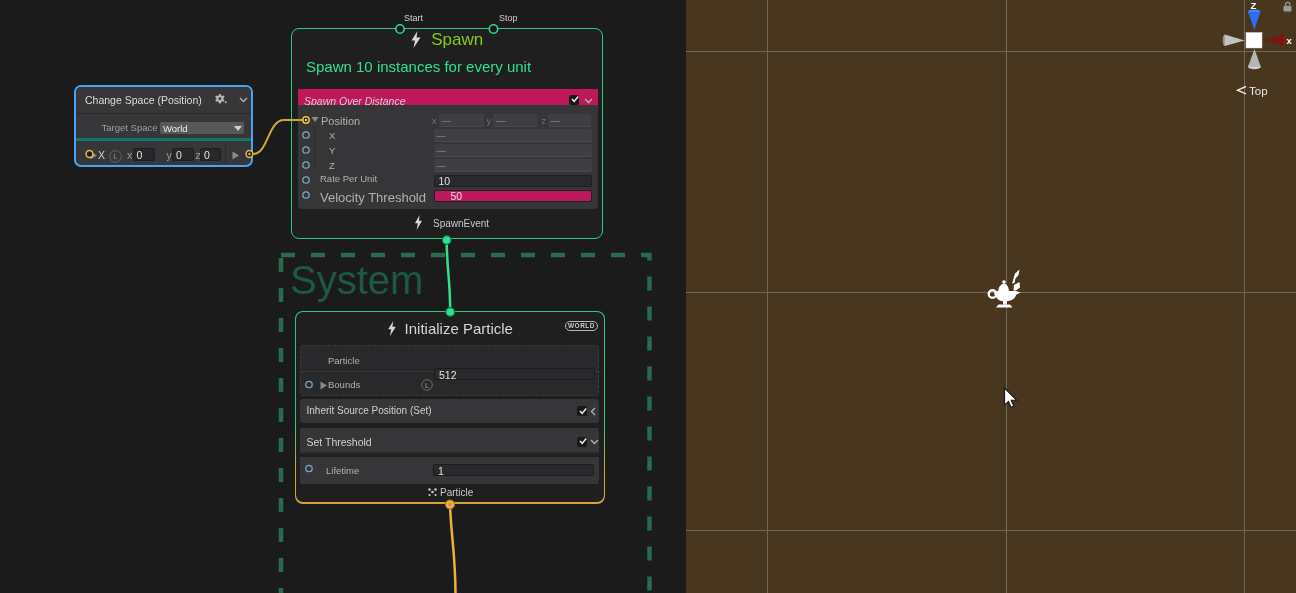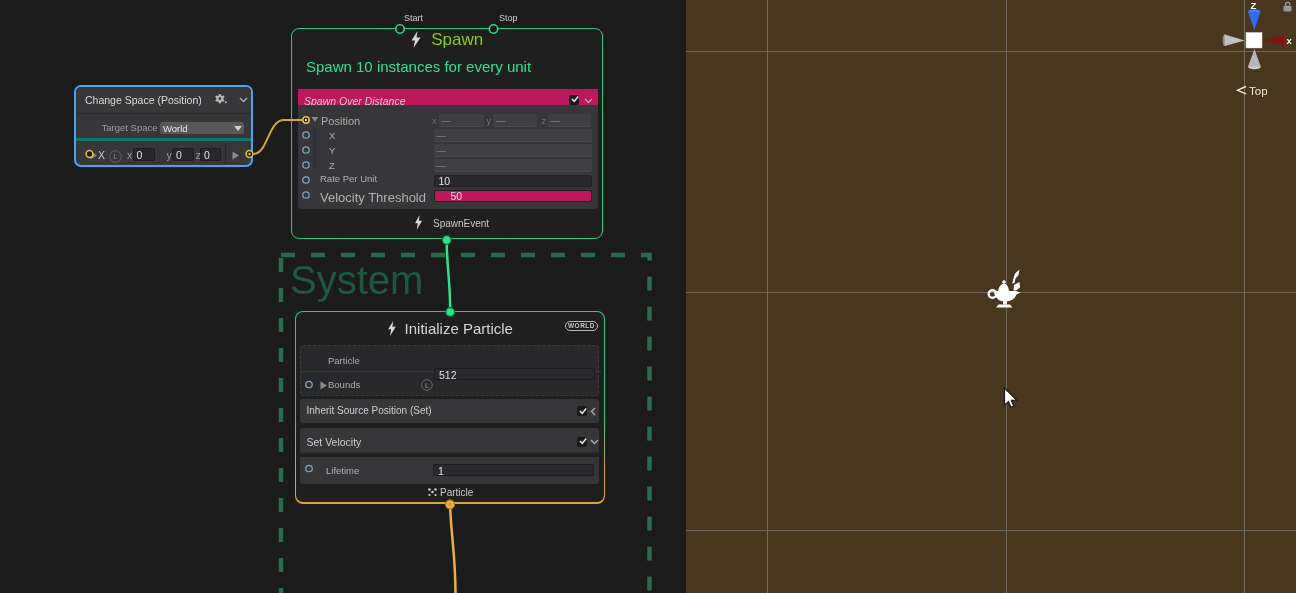--- a/index.html
+++ b/index.html
@@ -136,21 +136,21 @@
           <svg class="abs" style="left:277.5px;top:6.5px;" width="10" height="10" viewBox="0 0 10 10">
               <path d="M2 5 L4.2 7.4 L8.2 2.6" stroke="#e8e8e8" stroke-width="1.6" fill="none"></path>
             </svg>
           <svg class="abs" style="left:290px;top:7.5px;" width="6" height="9" viewBox="0 0 6 9">
               <path d="M5 1 L1.5 4.5 L5 8" stroke="#b0b0b0" stroke-width="1.4" fill="none"></path>
             </svg>
         </div>
 
         <div class="abs" style="left:4px;top:116px;width:299px;height:56px;border-radius:3px;overflow:hidden;">
           <div class="abs" style="left:0;top:0;width:100%;height:26px;background:#363638;border-bottom:2.5px solid #28282a;">
-            <span class="abs" style="left:6.5px;top:8px;font-size:10.5px;color:#cfcfcf;">Set Velocity</span>
+            <span class="abs" style="left:6.5px;top:8px;font-size:10.5px;color:#cfcfcf;">Set Threshold</span>
             <span class="abs" style="left:277px;top:8.5px;width:10px;height:10px;background:#191919;border-radius:2px;"></span>
             <svg class="abs" style="left:277.5px;top:8px;" width="10" height="10" viewBox="0 0 10 10">
                 <path d="M2 5 L4.2 7.4 L8.2 2.6" stroke="#e8e8e8" stroke-width="1.6" fill="none"></path>
               </svg>
             <svg class="abs" style="left:290px;top:11px;" width="9" height="6" viewBox="0 0 9 6">
                 <path d="M1 1 L4.5 4.5 L8 1" stroke="#b0b0b0" stroke-width="1.4" fill="none"></path>
               </svg>
           </div>
           <div class="abs" style="left:0;top:28.5px;width:100%;height:27.5px;background:#363638;">
             <span class="abs" style="left:26px;top:8px;font-size:9.5px;color:#b0b0b0;">Lifetime</span>

